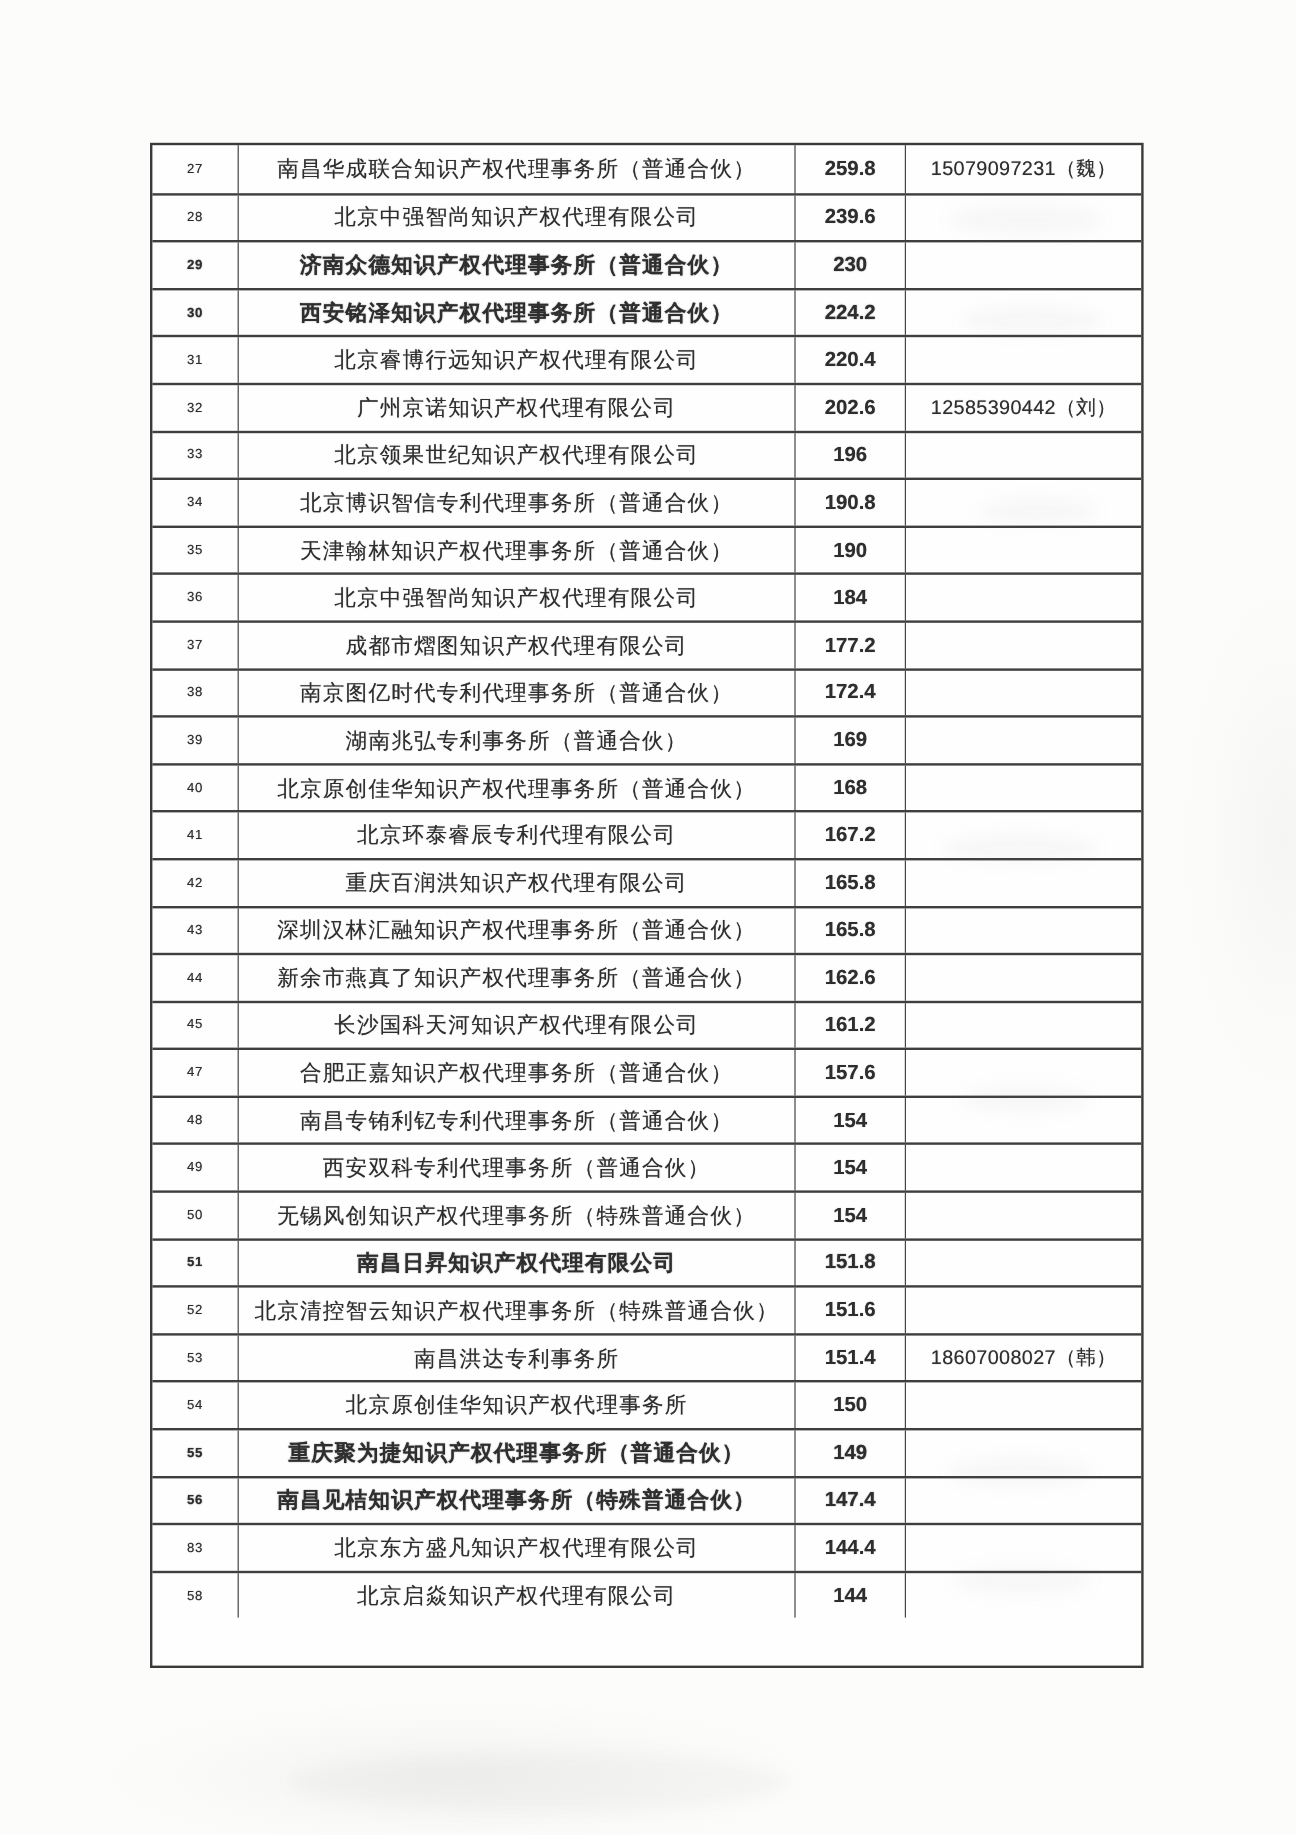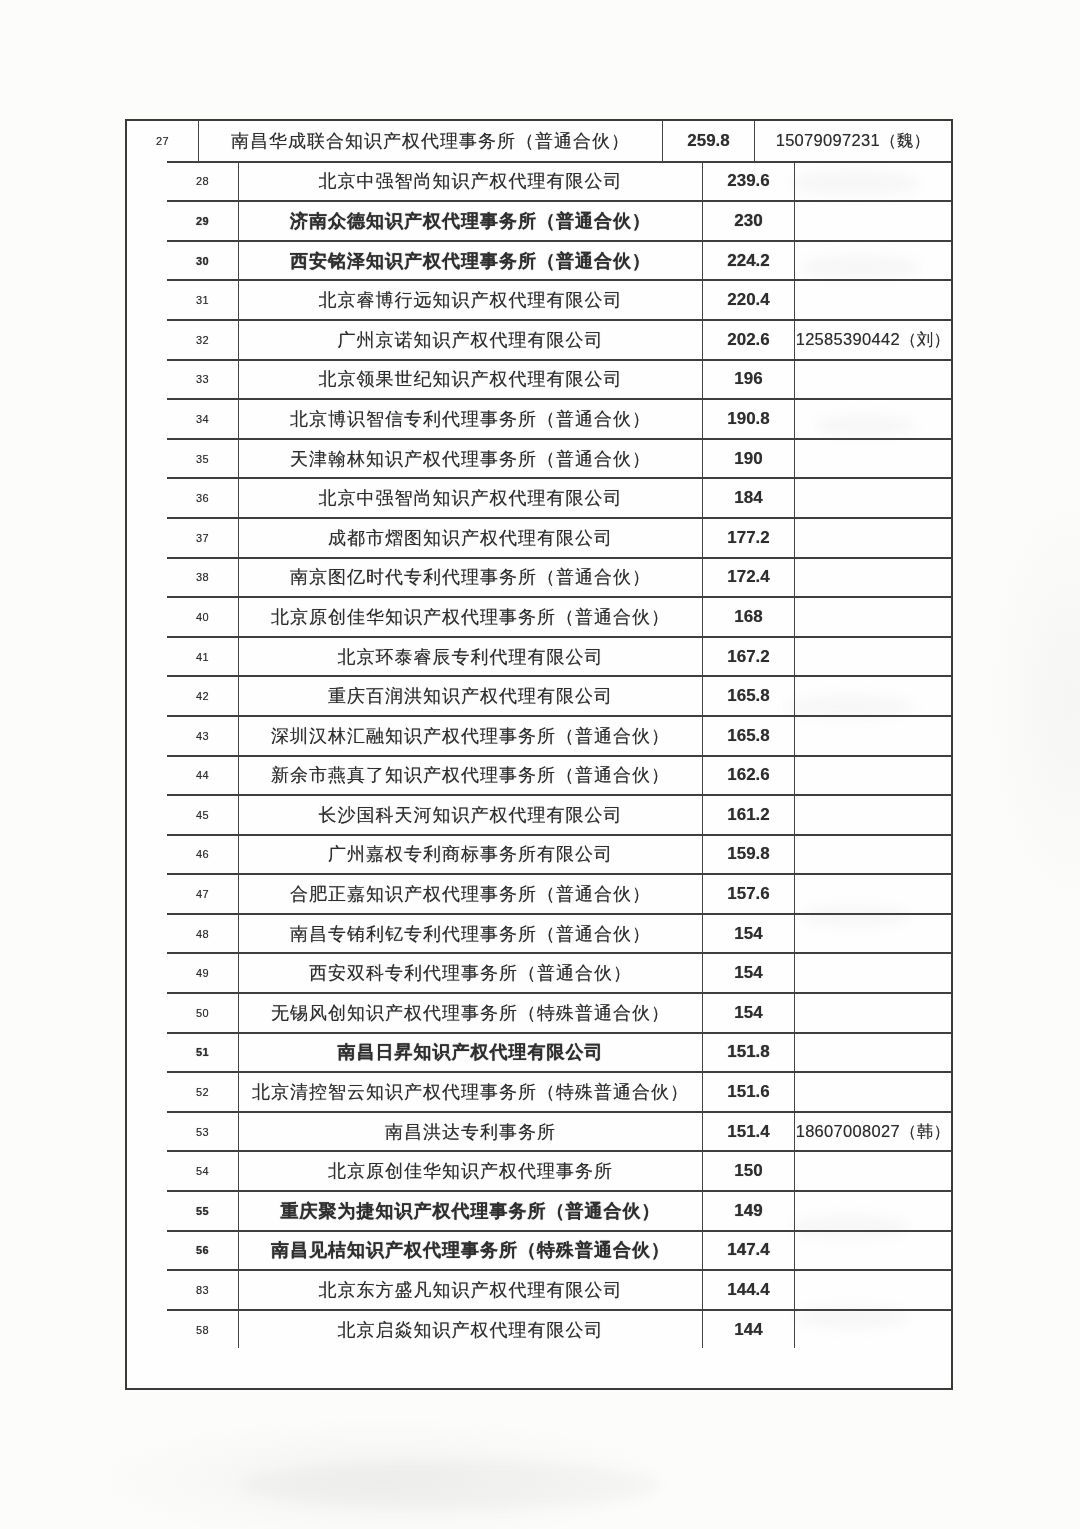--- a/index.html
+++ b/index.html
@@ -22,21 +22,21 @@
     display:grid; grid-template-rows:repeat(32, 1fr);
     border:2.5px solid #3a3a3a;
     box-sizing:border-box;
     background:#fefefe;
   }
   .row {
     display:grid;
     grid-template-columns:72px 464px 92px auto;
     box-sizing:border-box;
   }
-  .row + .row { border-top:2px solid #3f3f3f;margin-left:40px; }
+  .row + .row { border-top:2px solid #3f3f3f; }
   .cell {
     display:flex; align-items:center; justify-content:center;
     box-sizing:border-box;
     overflow:hidden; white-space:nowrap;
     color:#2e2e2e;
     text-shadow:0 0 0.7px rgba(40,40,40,0.55);
   }
   .cell.rank    { border-right:1.8px solid #454545; font-size:11px; letter-spacing:0.5px; }
   .cell.name    {
     border-right:1.8px solid #454545;
@@ -133,20 +133,26 @@
         <div class="cell score">177.2</div>
         <div class="cell contact"></div>
       </div>
       <div class="row">
         <div class="cell rank">38</div>
         <div class="cell name">南京图亿时代专利代理事务所（普通合伙）</div>
         <div class="cell score">172.4</div>
         <div class="cell contact"></div>
       </div>
       <div class="row">
+        <div class="cell rank">39</div>
+        <div class="cell name">湖南兆弘专利事务所（普通合伙）</div>
+        <div class="cell score">169</div>
+        <div class="cell contact"></div>
+      </div>
+      <div class="row">
         <div class="cell rank">40</div>
         <div class="cell name">北京原创佳华知识产权代理事务所（普通合伙）</div>
         <div class="cell score">168</div>
         <div class="cell contact"></div>
       </div>
       <div class="row">
         <div class="cell rank">41</div>
         <div class="cell name">北京环泰睿辰专利代理有限公司</div>
         <div class="cell score">167.2</div>
         <div class="cell contact"></div>
@@ -166,26 +172,20 @@
       <div class="row">
         <div class="cell rank">44</div>
         <div class="cell name">新余市燕真了知识产权代理事务所（普通合伙）</div>
         <div class="cell score">162.6</div>
         <div class="cell contact"></div>
       </div>
       <div class="row">
         <div class="cell rank">45</div>
         <div class="cell name">长沙国科天河知识产权代理有限公司</div>
         <div class="cell score">161.2</div>
-        <div class="cell contact"></div>
-      </div>
-      <div class="row">
-        <div class="cell rank">46</div>
-        <div class="cell name">广州嘉权专利商标事务所有限公司</div>
-        <div class="cell score">159.8</div>
         <div class="cell contact"></div>
       </div>
       <div class="row">
         <div class="cell rank">47</div>
         <div class="cell name">合肥正嘉知识产权代理事务所（普通合伙）</div>
         <div class="cell score">157.6</div>
         <div class="cell contact"></div>
       </div>
       <div class="row">
         <div class="cell rank">48</div>

